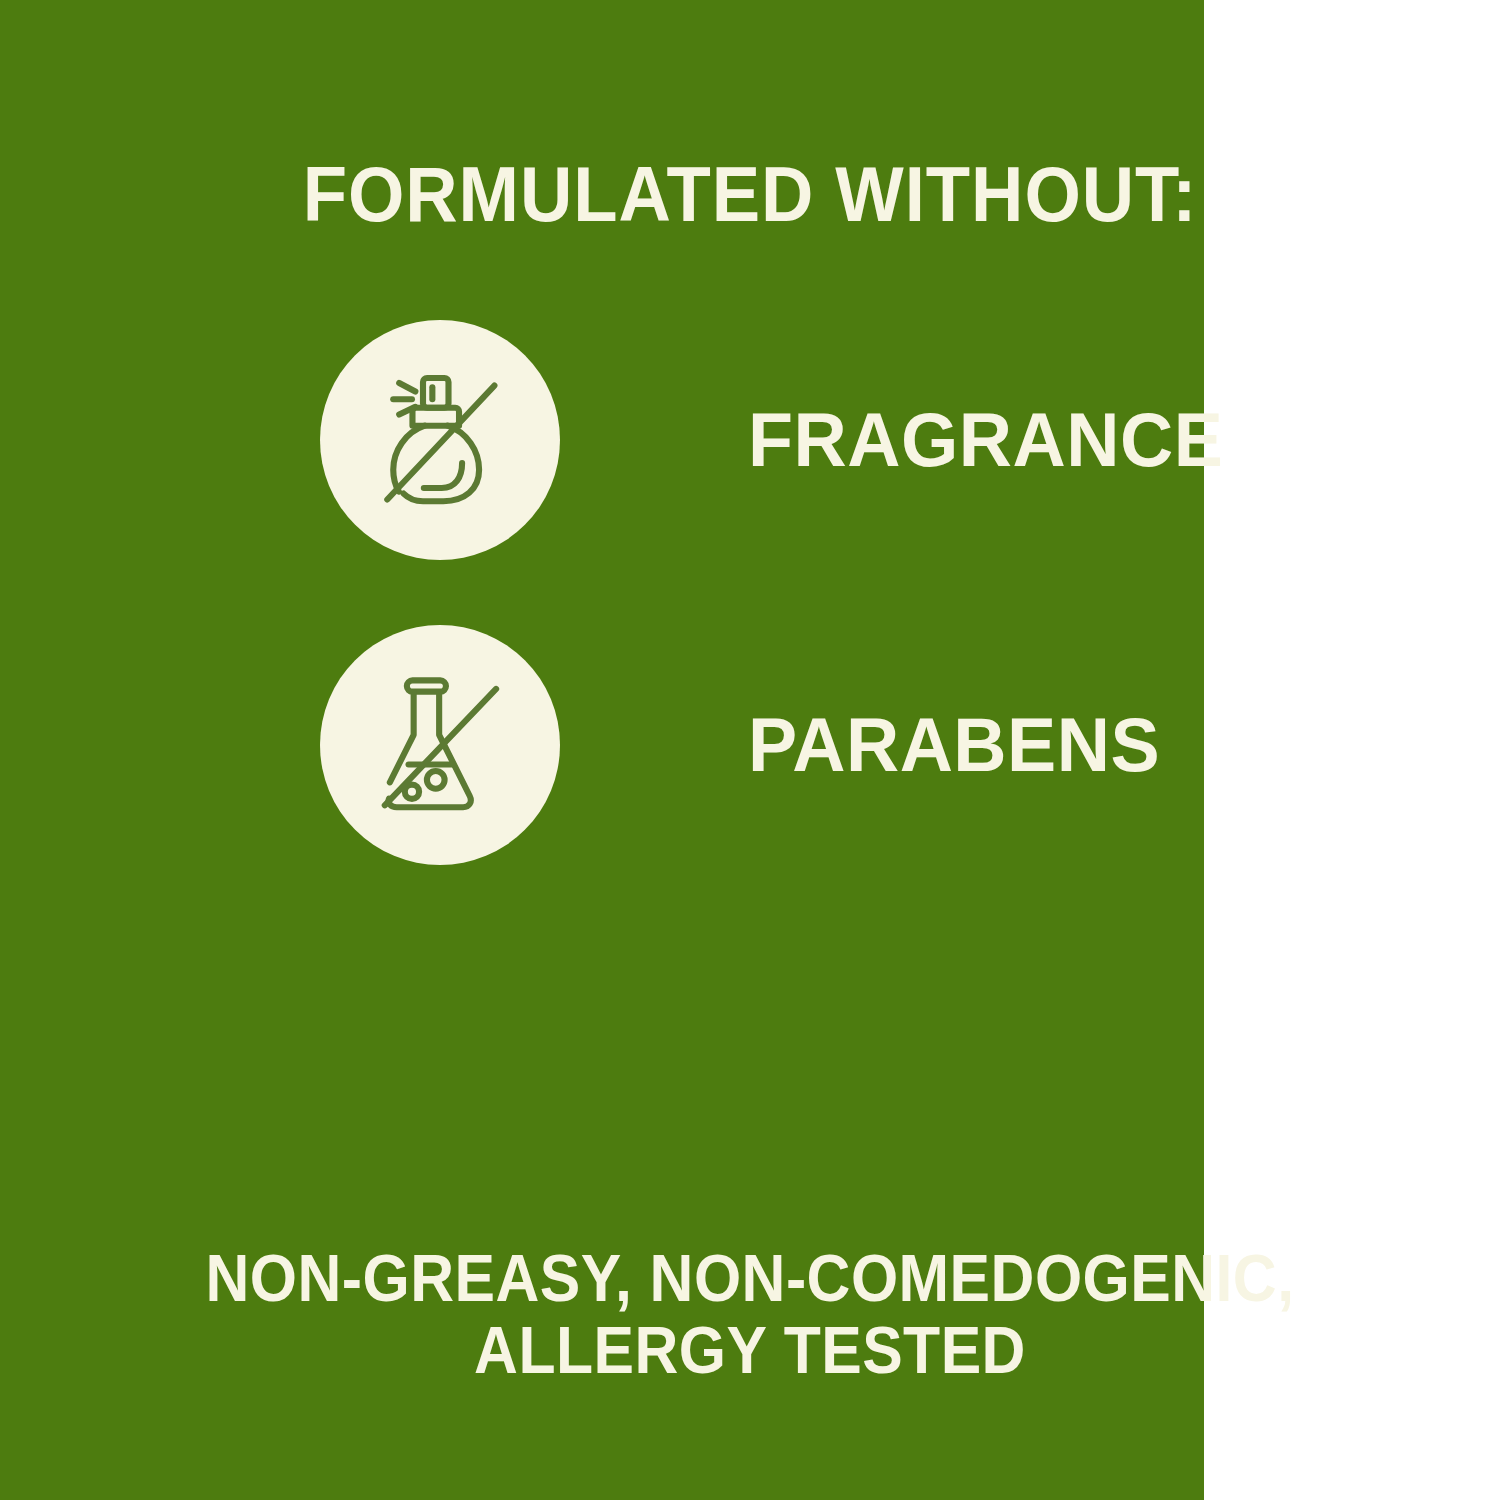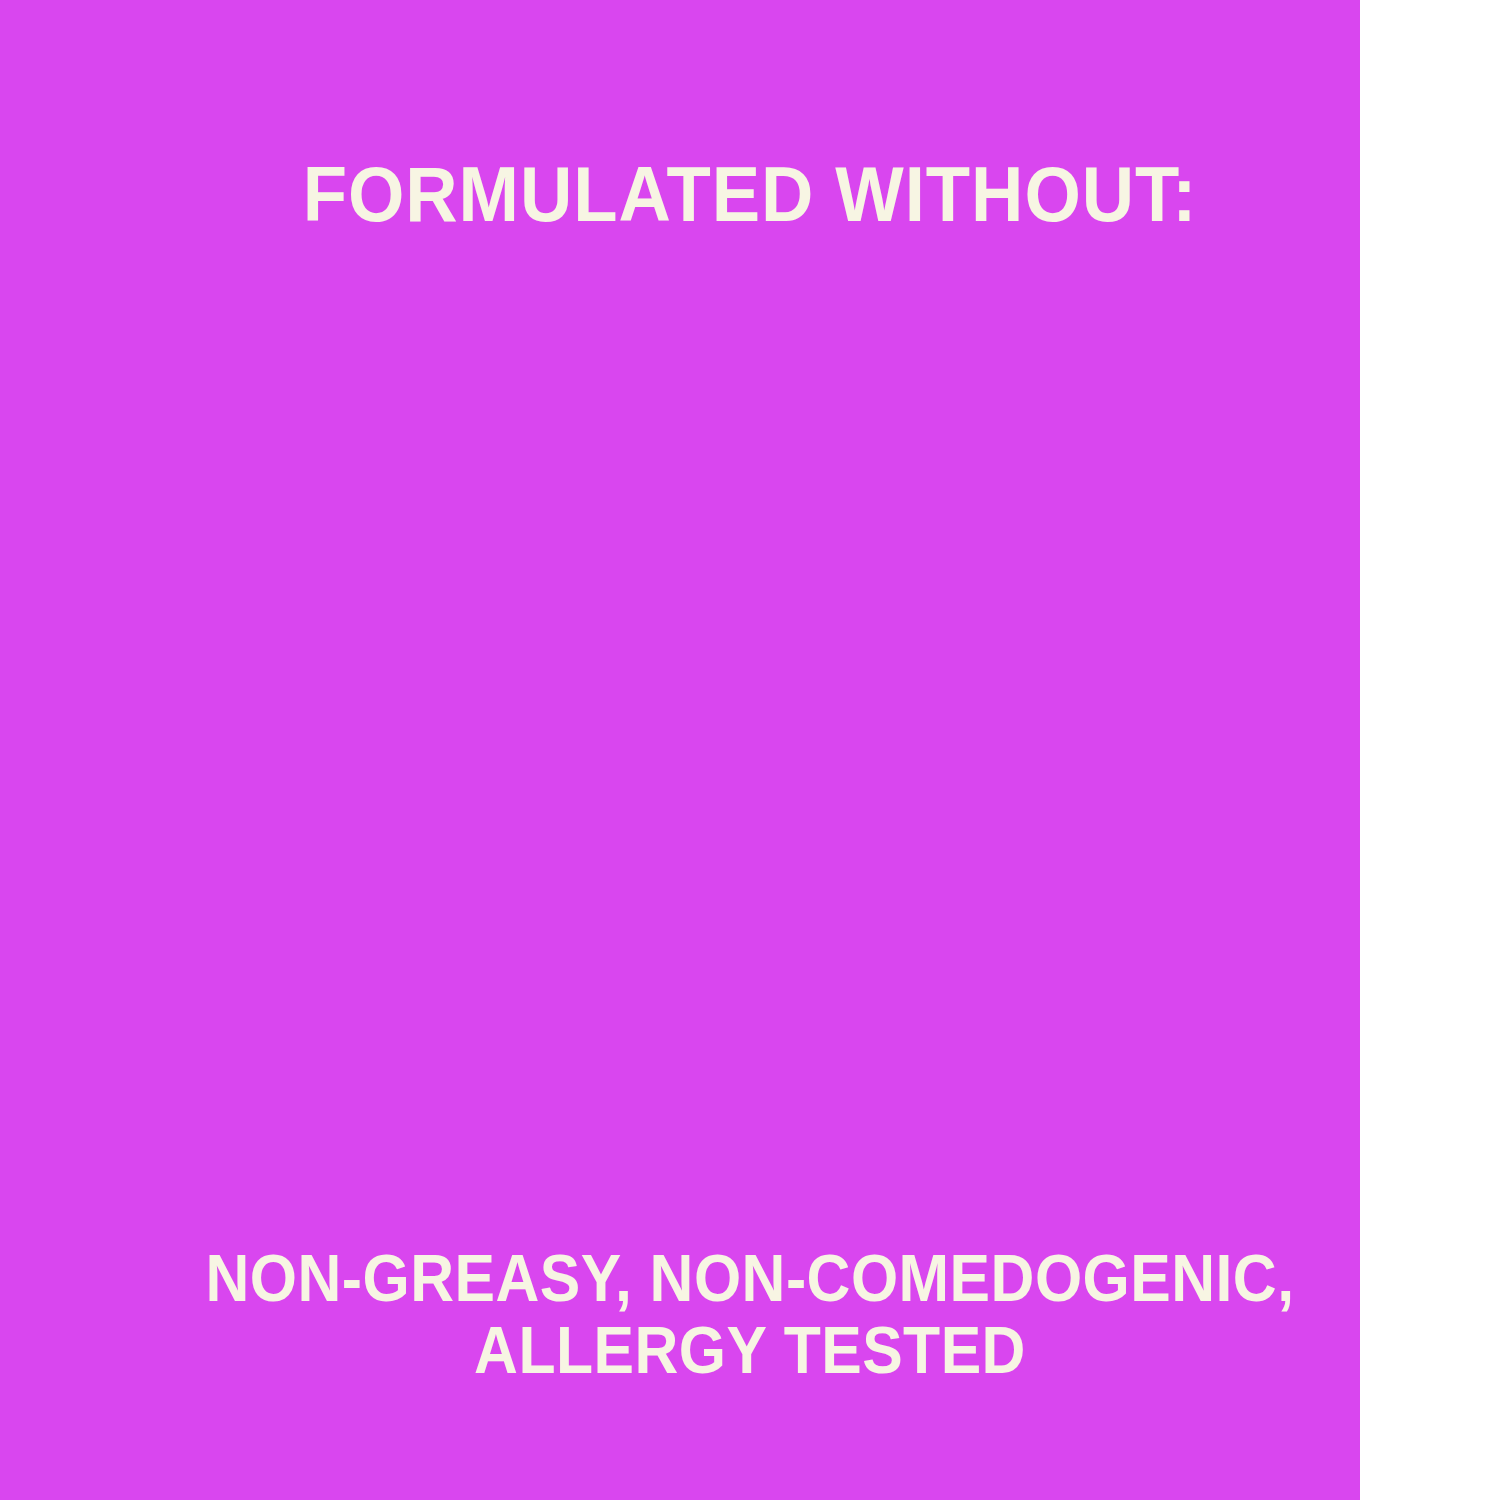--- a/index.html
+++ b/index.html
@@ -8,23 +8,23 @@
   }
   body {
     width: 1500px;
     height: 1500px;
     overflow: hidden;
     font-family: "Liberation Sans", sans-serif;
   }
 
   .poster {
     position: relative;
-    width: 1360px;
+    width: 1204px;
     height: 1500px;
-    background: #d946ef;
+    background: #4d7c0f;
     box-sizing: border-box;
   }
 
   
   .title {
     position: absolute;
     top: 155px;
     left: 0;
     width: 1500px;
     text-align: center;
@@ -108,21 +108,76 @@
 </style>
 </head>
 <body>
 
 <div class="poster">
 
   <div class="title">FORMULATED WITHOUT:</div>
 
   <div class="rows">
 
+    <div class="row">
+      <div class="badge">
+        <span>
+          <svg viewBox="0 0 100 100" fill="none" stroke="#5C7A33" stroke-width="3.6" stroke-linecap="round" stroke-linejoin="round">
 
+            <line x1="26" y1="16.5" x2="35.5" y2="21.5"></line>
+            <line x1="22.5" y1="26" x2="33.5" y2="26"></line>
+            <line x1="26" y1="35" x2="35.5" y2="30.5"></line>
+
+            <rect x="40" y="13.5" width="15" height="17.5" rx="2.4"></rect>
+
+            <line x1="45.5" y1="19" x2="45.5" y2="26"></line>
+
+            <path d="M36 31 h23 a2.2 2.2 0 0 1 2.2 2.2 v8.4 h-27.4 v-8.4 a2.2 2.2 0 0 1 2.2 -2.2 z"></path>
+
+            <path d="M41 41.6 C 29.5 45.5 22.5 56.5 22.5 67.5
+                     C 22.5 72.5 23.7 76.8 25.8 80.3"></path>
+
+            <path d="M54.5 41.6 C 66 45.5 73 56.5 73 67.5
+                     C 73 79 64.5 86 52 86 L 40 86
+                     C 35.4 86 31.4 84.3 28.6 81.5"></path>
+
+            <path d="M63 63.5 C 63 72 59 78.2 51 78.2 L 40.5 78.2"></path>
+
+            <line x1="19" y1="85" x2="82" y2="18"></line>
+          </svg>
+        </span>
+      </div>
+      <div class="row-label">FRAGRANCE</div>
+    </div>
+
+    <div class="row">
+      <div class="badge">
+        <span>
+          <svg viewBox="0 0 100 100" fill="none" stroke="#5C7A33" stroke-width="3.6" stroke-linecap="round" stroke-linejoin="round">
+
+            <rect x="30.5" y="12" width="23" height="6.6" rx="3.3"></rect>
+
+            <path d="M34.5 18.8 V 44 L 20.5 72"></path>
+
+            <path d="M49.5 18.8 V 44 L 67.5 80
+                     C 69.2 83.4 67.2 86.6 63.6 86.6
+                     H 24.5
+                     C 21 86.6 19 84 20 81.5"></path>
+
+            <line x1="31.5" y1="61.5" x2="57" y2="61.5"></line>
+
+            <circle cx="47.5" cy="70.5" r="5.2"></circle>
+            <circle cx="33.5" cy="77.5" r="4.2"></circle>
+
+            <line x1="17.5" y1="85.5" x2="83" y2="17"></line>
+          </svg>
+        </span>
+      </div>
+      <div class="row-label">PARABENS</div>
+    </div>
 
 
   </div>
 
   <div class="footer">
     <span class="fline">NON-GREASY, NON-COMEDOGENIC,</span>
     <span class="fline">ALLERGY TESTED</span>
   </div>
 
 </div>

